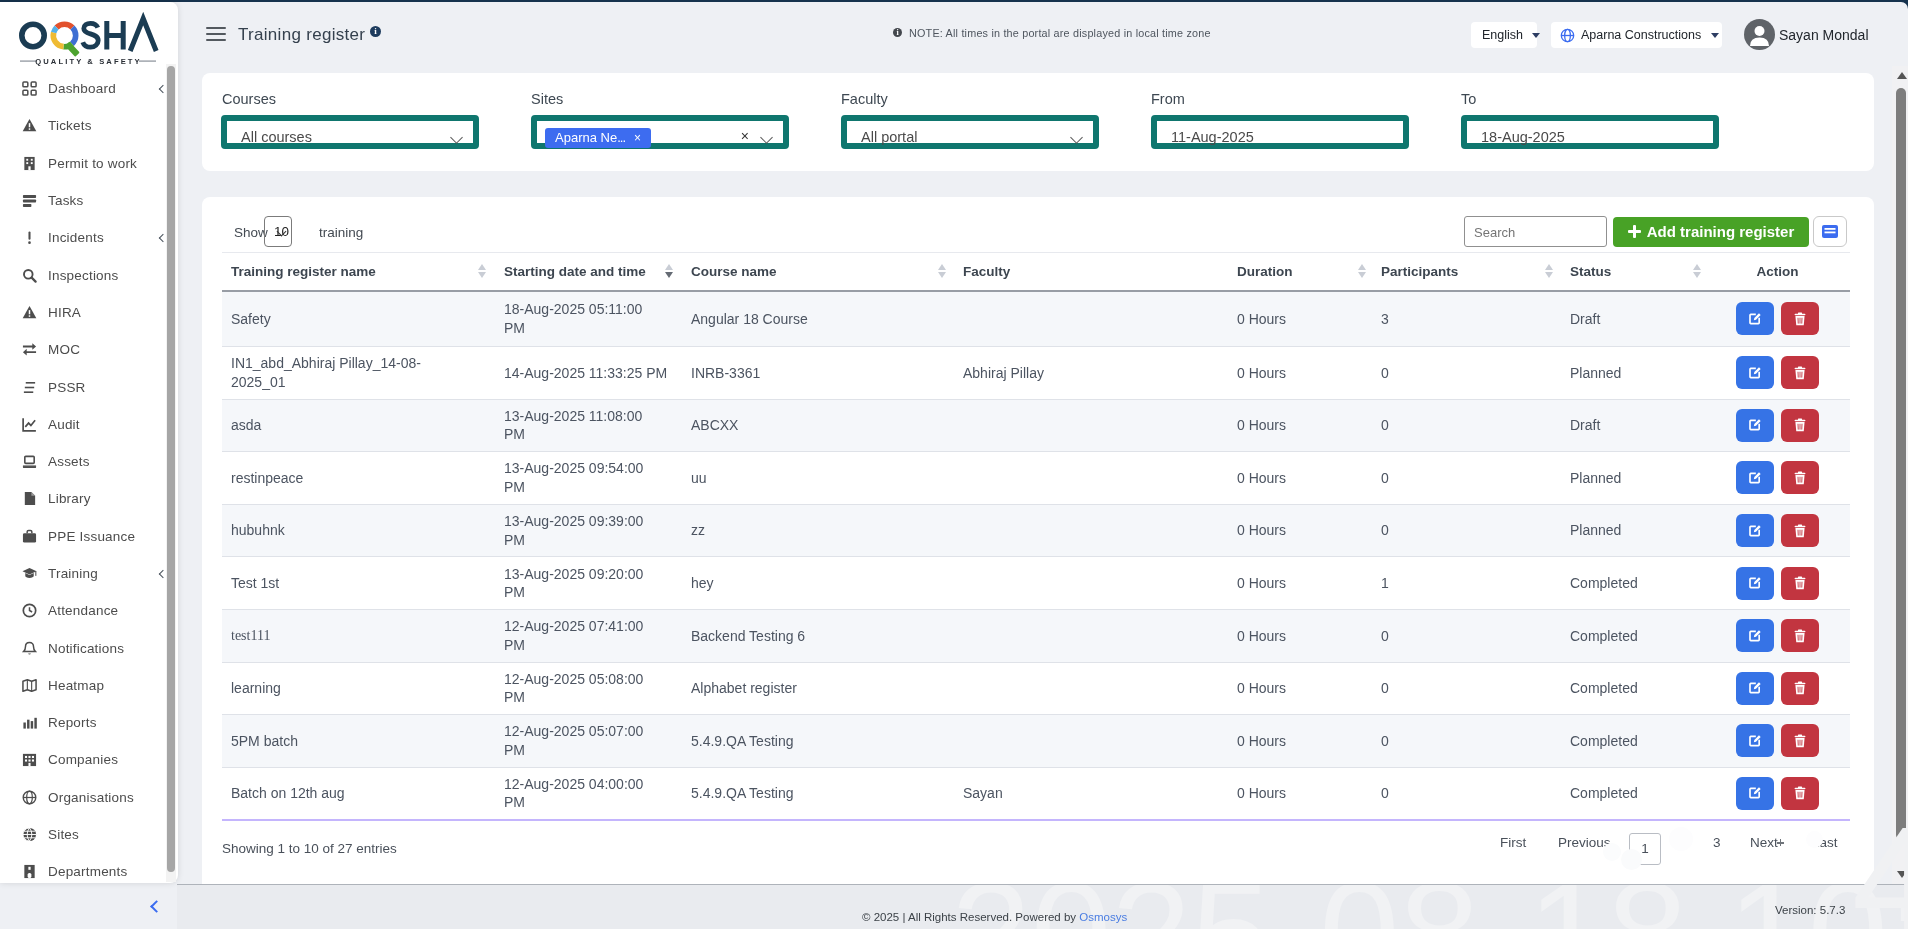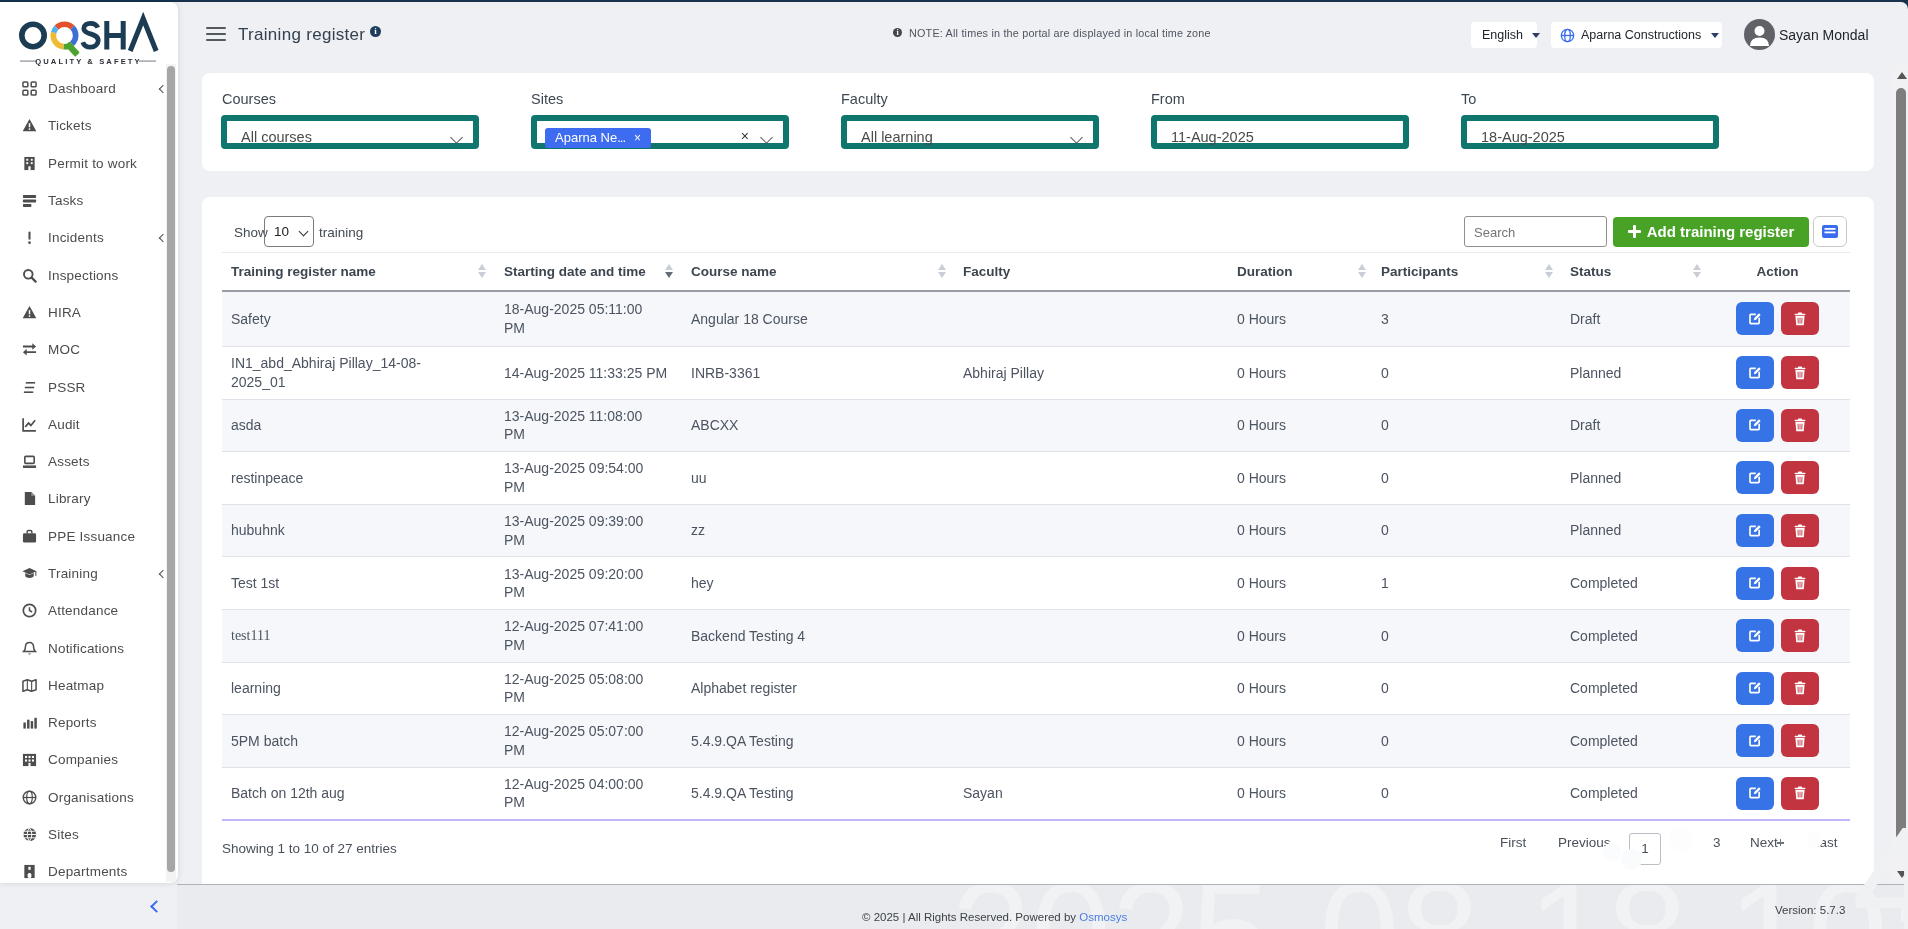--- a/index.html
+++ b/index.html
@@ -123,34 +123,34 @@
     <div class="fsel" style="left:19px;">
         <span class="tx">All courses</span>
         <span class="selcar"></span>
       </div>
     <div class="fsel" style="left:329px;">
       <span style="position:absolute; left:8px; top:6.5px; height:20px; background:#3d6cf0; border-radius:3px; color:#fff; font-size:13px; line-height:20px; padding:0 10px;">Aparna Ne<span style="letter-spacing:-1px;">...</span><span style="font-size:12px; margin-left:9px;">×</span></span>
       <span style="position:absolute; right:34px; top:7px; font-size:14px; color:#333;">×</span>
       <span class="selcar"></span>
     </div>
     <div class="fsel" style="left:639px;">
-        <span class="tx">All learning</span>
+        <span class="tx">All portal</span>
         <span class="selcar"></span>
       </div>
     <div class="fsel" style="left:949px;">
         <span class="tx">11-Aug-2025</span>
       </div>
     <div class="fsel" style="left:1259px;">
         <span class="tx">18-Aug-2025</span>
       </div>
   </div>
 
   <div class="abs card" id="card2">
     <div style="position:absolute; left:32px; top:28px; font-size:13.5px; color:#434a52;">Show</div>
-    <div style="position:absolute; left:62px; top:19px; width:50px; height:31px; border:1px solid #7b7b7b; border-radius:4px;">
+    <div style="position:absolute; left:62px; top:19px; width:28px; height:31px; border:1px solid #7b7b7b; border-radius:4px;">
       <span style="position:absolute; left:9px; top:7px; font-size:13.5px; color:#222;">10</span>
       <span style="position:absolute; right:6px; top:11px; width:7px; height:7px; border-left:1.6px solid #333; border-bottom:1.6px solid #333; transform:rotate(-45deg);"></span>
     </div>
     <div style="position:absolute; left:117px; top:28px; font-size:13.5px; color:#434a52;">training</div>
     <div style="position:absolute; left:1262px; top:19px; width:143px; height:31px; border:1px solid #909090; border-radius:3px;">
       <span style="position:absolute; left:9px; top:8px; font-size:13px; color:#757575;">Search</span>
     </div>
     <div style="position:absolute; left:1411px; top:20px; width:196px; height:30px; background:#48a226; border-radius:4px; color:#fff; font-weight:bold; font-size:15px; text-align:center; line-height:30px;"><span style="position:relative; display:inline-block; width:13px; height:13px; margin-right:6px; top:1px;"><span style="position:absolute; left:0; top:5.2px; width:13px; height:3px; background:#fff; border-radius:1px;"></span><span style="position:absolute; left:5px; top:0; width:3px; height:13px; background:#fff; border-radius:1px;"></span></span>Add training register</div>
     <div style="position:absolute; left:1611px; top:19px; width:34px; height:31px; background:#fff; border:1px solid #c9c9c9; border-radius:6px;">
       <svg style="position:absolute; left:8px; top:8px;" width="16" height="13" viewBox="0 0 16 13">
@@ -330,21 +330,21 @@
                   <g stroke="#c23540" stroke-width="1.1">
                     <line x1="6.6" y1="7.5" x2="6.9" y2="14.5"></line>
                     <line x1="9" y1="7.5" x2="9" y2="14.5"></line>
                     <line x1="11.4" y1="7.5" x2="11.1" y2="14.5"></line>
                   </g>
                 </svg></span></td>
 </tr>
 <tr class="odd">
 <td style="padding-left:9px;font-family:Liberation Serif, serif;">test111</td>
 <td style="padding-left:14px;">12-Aug-2025 07:41:00<br>PM</td>
-<td style="padding-left:14px;">Backend Testing 4</td>
+<td style="padding-left:14px;">Backend Testing 6</td>
 <td style="padding-left:13px;"></td>
 <td style="padding-left:12px;">0 Hours</td>
 <td style="padding-left:11px;">0</td>
 <td style="padding-left:13px;">Completed</td>
 <td style="text-align:center;"><span class="abtn btn-e"><svg viewBox="0 0 18 18">
                   <path d="M2 4.5 a2 2 0 0 1 2-2 h6 v2 h-6 v9 h9 v-6 h2 v6 a2 2 0 0 1 -2 2 h-9 a2 2 0 0 1 -2 -2 Z" fill="#fff"></path>
                   <path d="M8.2 7.8 L13.8 2.2 L15.8 4.2 L10.2 9.8 L7.6 10.4 Z" fill="#fff"></path>
                 </svg></span><span class="abtn btn-d"><svg viewBox="0 0 18 18">
                   <path d="M3.5 5.5 h11 l-1 11 h-9 Z" fill="#fff"></path>
                   <rect x="2.5" y="2.8" width="13" height="1.8" rx="0.9" fill="#fff"></rect>

